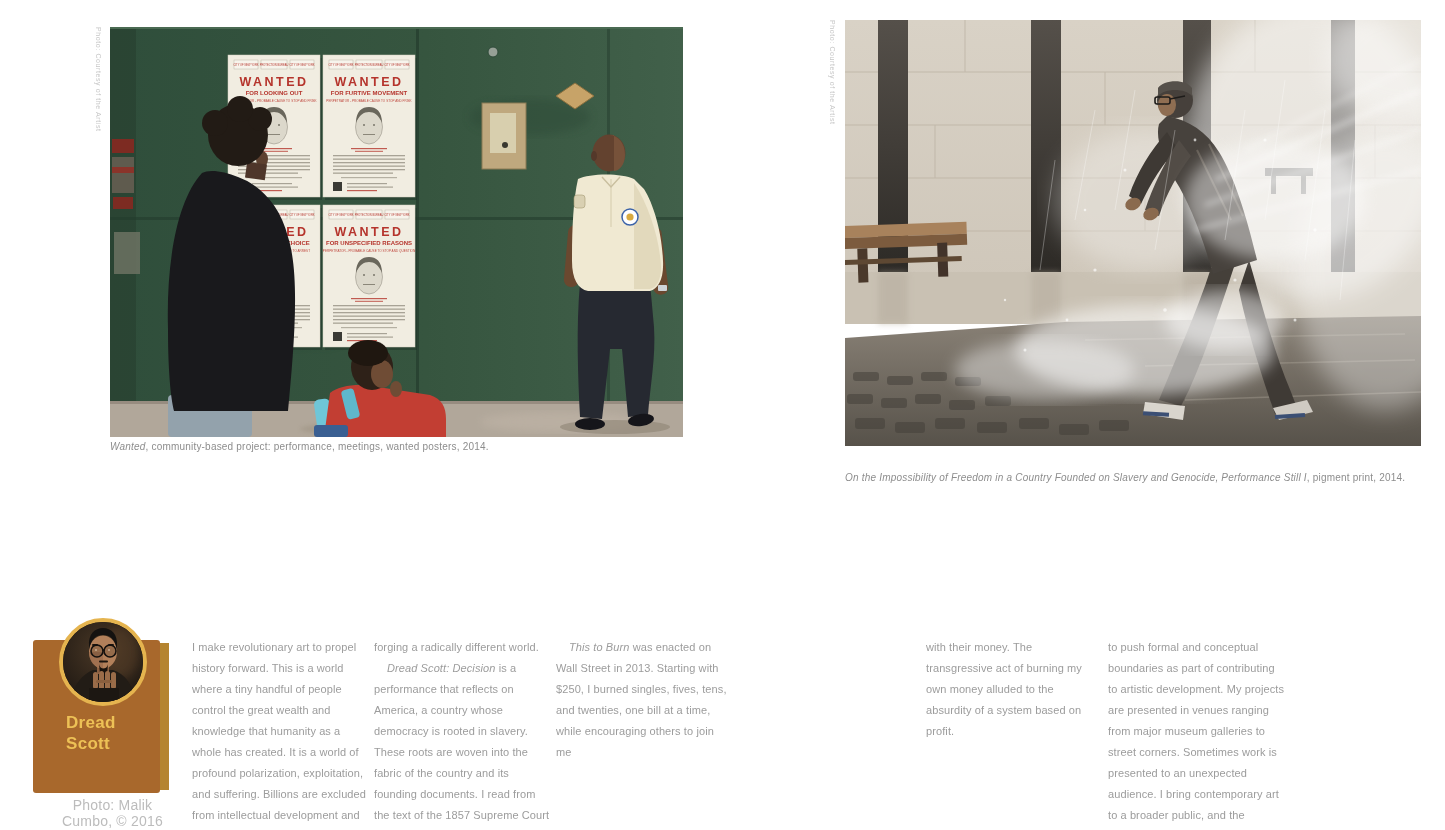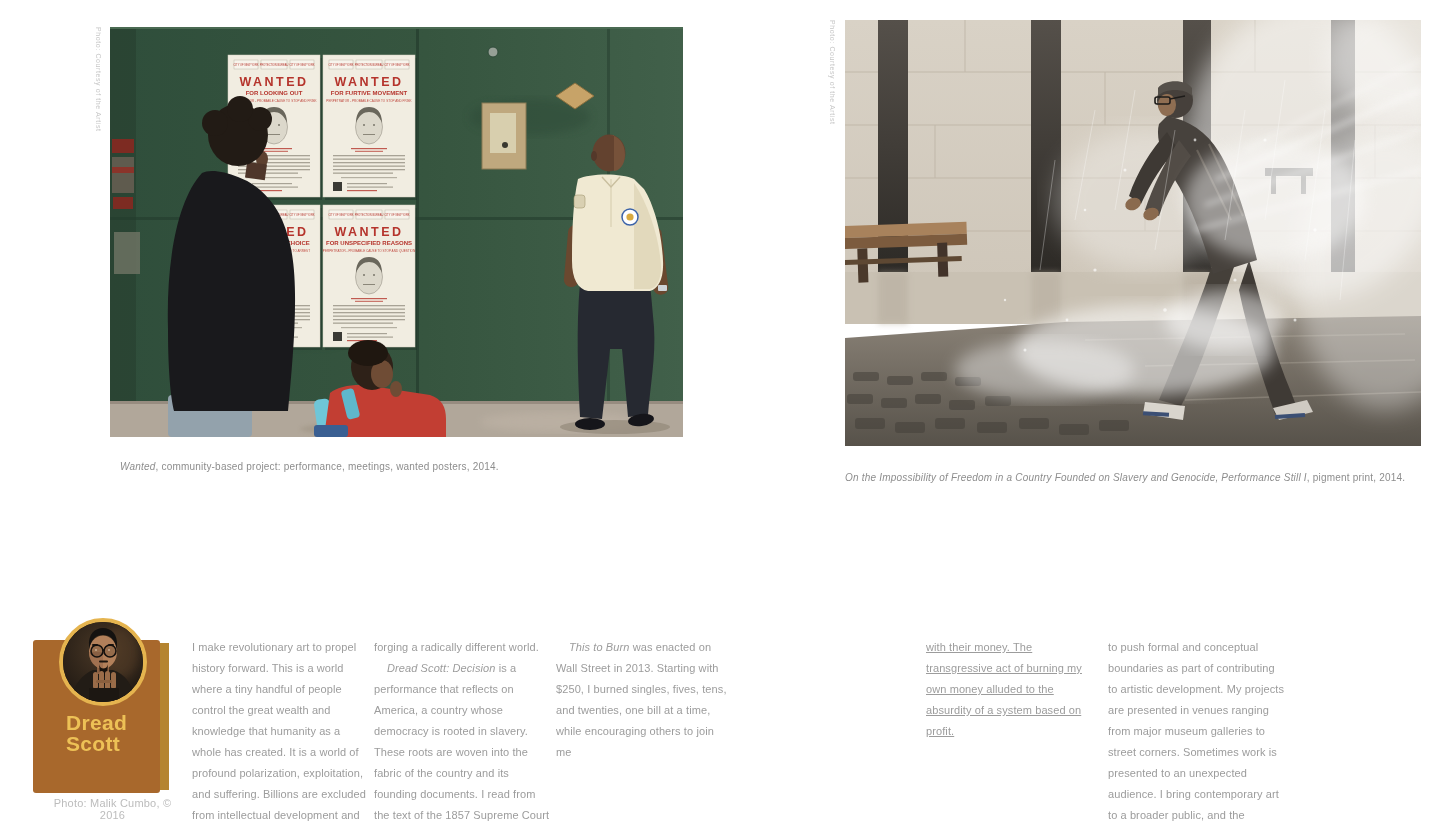--- a/index.html
+++ b/index.html
@@ -15,44 +15,44 @@
   
   .vcredit{position:absolute;writing-mode:vertical-rl;font-size:7px;
            color:#c7c7c7;letter-spacing:.6px;white-space:nowrap;}
   #vcredit-left{left:95px;top:27px;}
   #vcredit-right{left:829px;top:20px;}
 
   
   .caption{position:absolute;font-size:10px;color:#8d8d8d;
            letter-spacing:.2px;white-space:nowrap;}
   .caption i{font-style:italic;}
-  #caption-left{left:120px;top:441px;margin-top:20px;}
+  #caption-left{left:110px;top:441px;}
   #caption-right{left:845px;top:472px;}
 
   
   #artist-band{left:160px;top:643px;width:9px;height:147px;background:#b5842f;}
   #artist-card{left:33px;top:640px;width:127px;height:153px;
                background:#a8682c;border-radius:3px;}
   #portrait{left:59px;top:618px;width:88px;height:88px;border-radius:50%;
             border:4px solid #e5b44f;background:#17120d;overflow:hidden;
             box-sizing:border-box;}
-  #artist-name{left:66px;top:712px;font-size:21px;line-height:21px;
+  #artist-name{left:66px;top:712px;font-size:17px;line-height:21px;
                font-weight:bold;color:#edc156;white-space:pre-line;
                letter-spacing:.3px;}
   #artist-credit{left:50px;top:797px;width:125px;text-align:center;
-                 font-size:11px;color:#bcbcbc;letter-spacing:.2px;}
+                 font-size:14px;color:#bcbcbc;letter-spacing:.2px;}
 
   
   .col{position:absolute;top:637px;width:176px;font-size:11px;
        line-height:21px;color:#9c9c9c;letter-spacing:.1px;}
   .col p{margin:0;}
   .col p.indent{text-indent:13px;}
   .col i{}
   #col-0{left:192px;} #col-1{left:374px;} #col-2{left:556px;}
-  #col-3{left:926px;text-decoration:underline;} #col-4{left:1108px;}
+  #col-3{left:926px;} #col-4{left:1108px;}
 </style>
 </head>
 <body>
 
 <div class="vcredit" id="vcredit-left">Photo: Courtesy of the Artist</div>
 <div class="vcredit" id="vcredit-right">Photo: Courtesy of the Artist</div>
 
 <svg id="left-photo" class="photo" viewBox="0 0 573 410">
   <defs>
     <linearGradient id="wallGrad" x1="0" y1="0" x2="1" y2="0">

